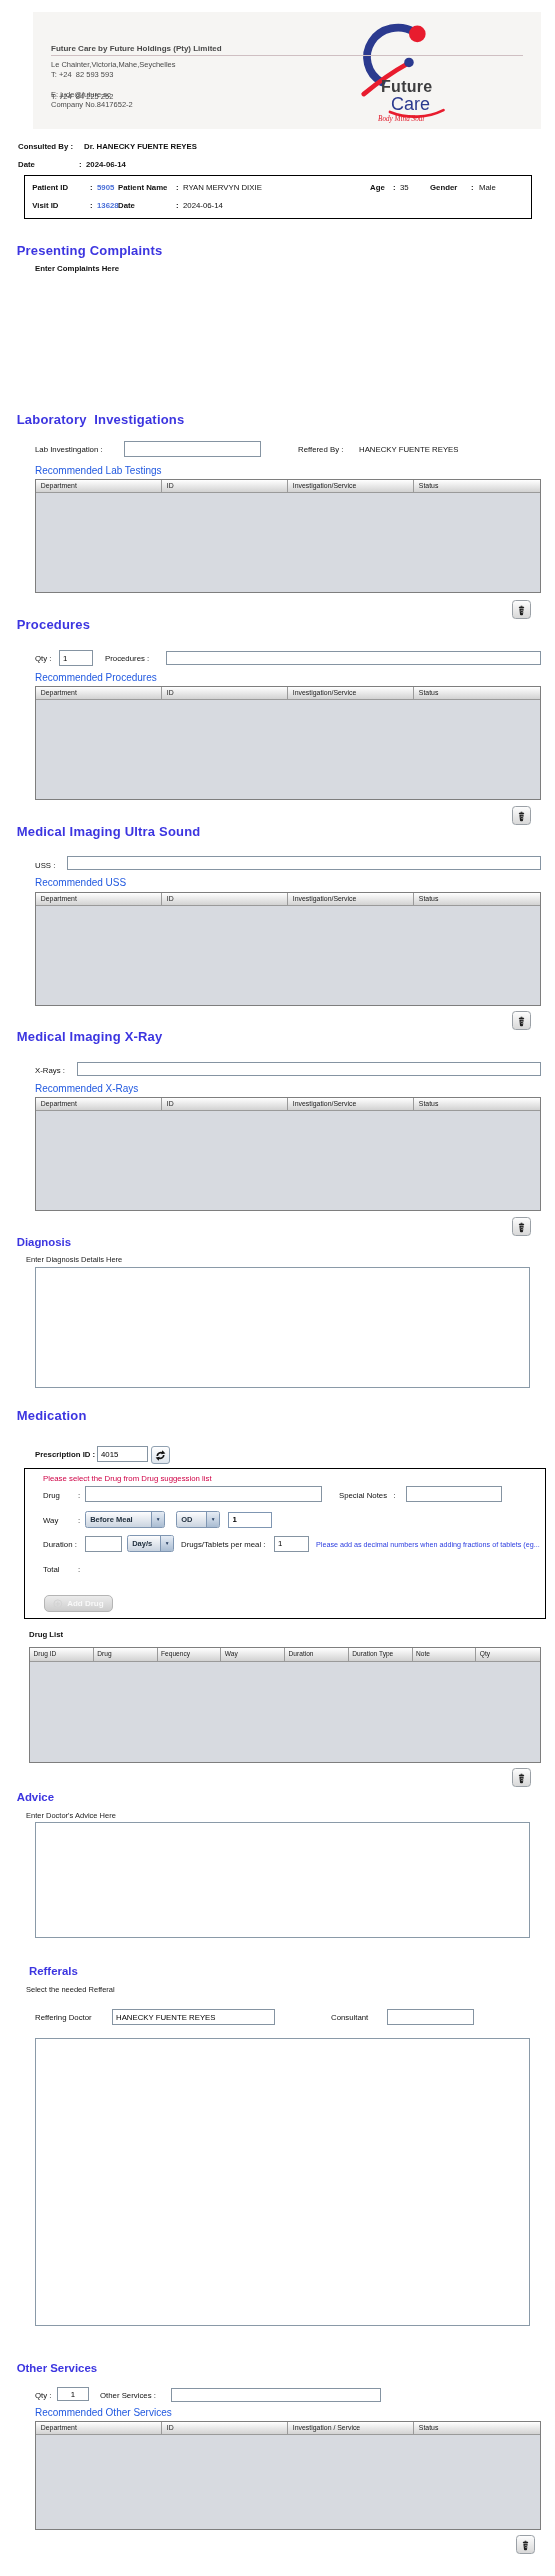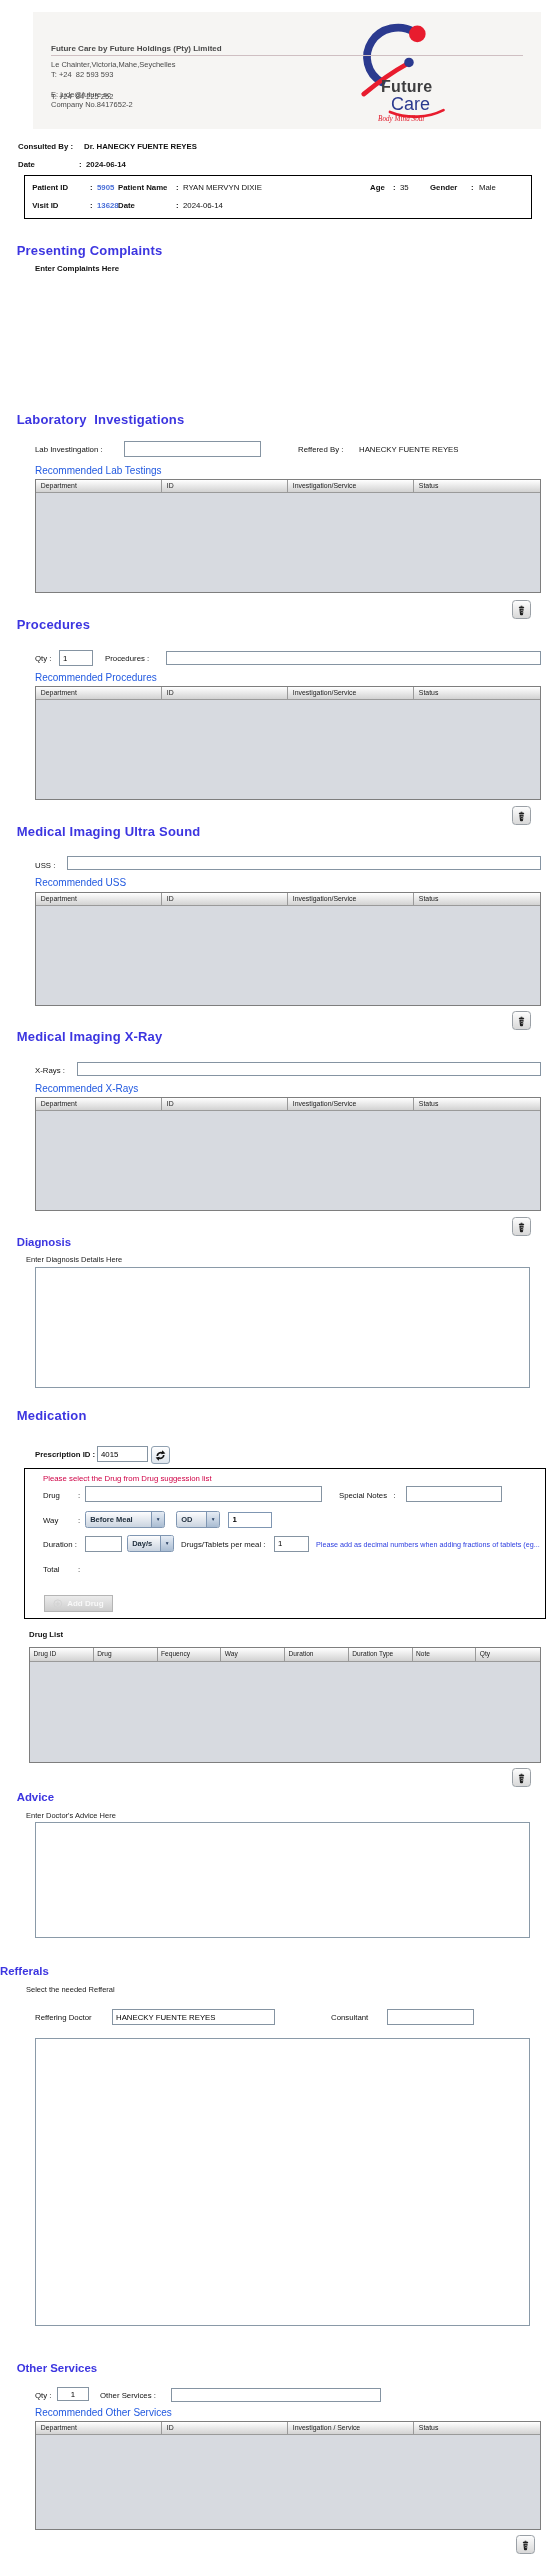--- a/index.html
+++ b/index.html
@@ -73,21 +73,21 @@
   .med-box { left:24px; top:1468px; width:522px; height:151px; border:1.2px solid #000; background:#fff; overflow:hidden; }
   .warn { color:#cf0045; font-size:7.8px; }
   .note-blue { color:#2b3cdf; font-size:7.2px; white-space:nowrap; overflow:hidden; }
   .dd { display:flex; border:0.6px solid #7f96b2; border-radius:2.4px; overflow:hidden;
         background:linear-gradient(#fdfdfe,#cad4e0); cursor:pointer; }
   .dd-text { flex:1; font-size:7.5px; font-weight:bold; color:#1c2b3a; padding:3px 0 0 4.2px; }
   .dd-btn  { width:13px; border-left:0.6px solid #7f96b2; background:linear-gradient(#e7edf5,#a9bcd2);
              display:flex; align-items:center; justify-content:center; font-size:4.8px; color:#21395c; }
   .num-inp { border:0.6px solid #7f96b2; background:#fff; font-family:"Liberation Sans",sans-serif;
              font-size:7.8px; font-weight:bold; padding:0.6px 3.6px; }
-  .add-btn { border:0.6px solid #b5b5b5; border-radius:0; background:linear-gradient(#ececec,#cdcdcd);
+  .add-btn { border:0.6px solid #b5b5b5; border-radius:5px; background:linear-gradient(#ececec,#cdcdcd);
              color:#f8f8f8; font-weight:bold; font-size:8px; font-family:"Liberation Sans",sans-serif;
              display:flex; align-items:center; gap:4.2px; justify-content:center; cursor:default; }
 
   .list-box { border:0.6px solid #8a9aa8; background:#fff; }
 </style>
 </head>
 <body>
 
 <div id="page">
 
@@ -311,21 +311,21 @@
       <rect x="10" y="5" width="4" height="2" rx="1" fill="#1f1f1f"></rect>
       <path d="M8 10 h8 l-1.2 11 a1.6 1.6 0 0 1 -1.6 1.4 h-2.4 a1.6 1.6 0 0 1 -1.6 -1.4 Z" fill="#1f1f1f"></path>
       <path d="M10.6 15.5 a2.3 2.3 0 1 1 0.9 1.9" stroke="#fff" fill="none" stroke-width="0.9"></path>
     </svg>
   </button>
 
   <div class="abs title-sm" style="left:16.7px;top:1791px">Advice</div>
   <div class="abs lbl-sm" style="left:26px;top:1811px">Enter Doctor's Advice Here</div>
   <textarea class="abs big" style="left: 35px; top: 1822px; width: 495px; height: 116px;"></textarea>
 
-  <div class="abs title-sm" style="left:0;top:1965px">Refferals</div>
+  <div class="abs title-sm" style="left:29px;top:1965px">Refferals</div>
   <div class="abs lbl-sm" style="left:26px;top:1985px">Select the needed Refferal</div>
   <span class="abs lbl" style="left:35px;top:2013px">Reffering Doctor</span>
   <input class="abs inp" style="left: 112px; top: 2009px; width: 163px; height: 16px;" value="HANECKY FUENTE REYES">
   <span class="abs lbl" style="left:331px;top:2013px">Consultant</span>
   <input class="abs inp" style="left: 387px; top: 2009px; width: 87px; height: 16px;" value="">
   <div class="abs list-box" style="left:35px;top:2038px;width:495px;height:288px"></div>
 
   <div class="abs title-sm" style="left:16.7px;top:2362px">Other Services</div>
   <span class="abs lbl" style="left:35px;top:2391px">Qty :</span>
   <input class="abs inp" style="left: 57px; top: 2387px; width: 32px; height: 14.3px; text-align: center;" value="1">

